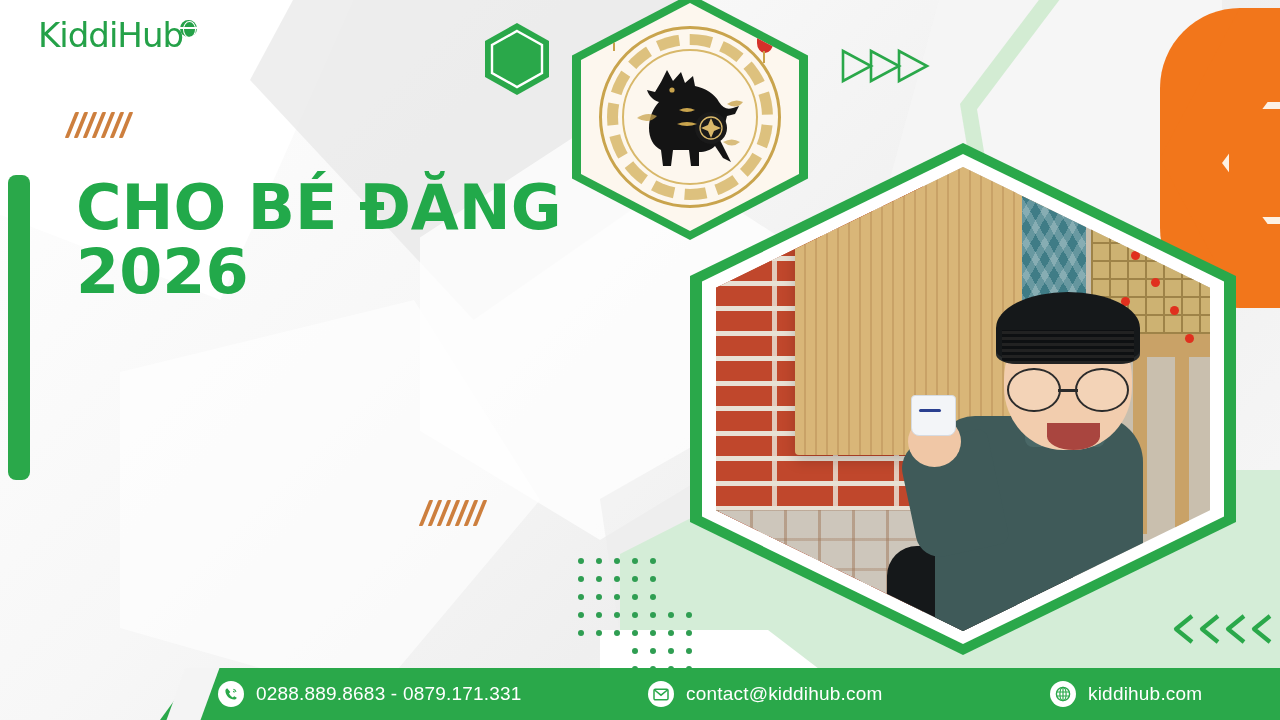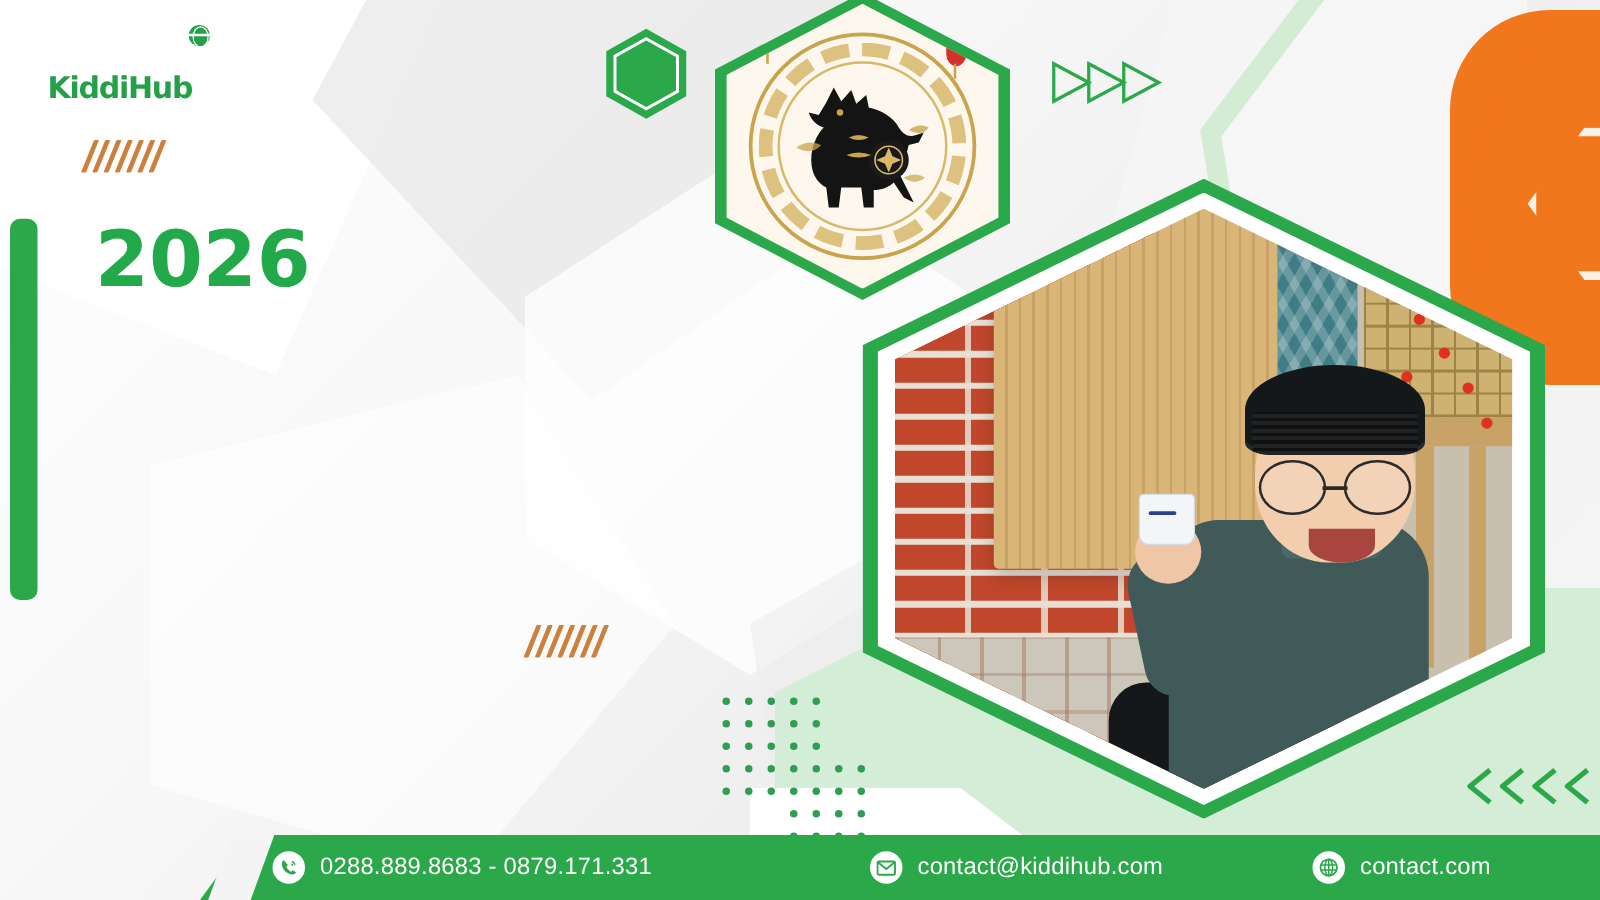--- a/index.html
+++ b/index.html
@@ -53,22 +53,22 @@
   }
   .mint-bottom2 {
     position:absolute; left:600px; top:630px; width:240px; height:55px;
     background:#ffffff;
     clip-path:polygon(0 0,70% 0,100% 100%,0 100%);
   }
 
   
   .logo { position:absolute; left:38px; top:18px; display:flex; align-items:flex-start; }
   .logo-text {
-    font-size:24px; font-weight:bold; letter-spacing:-1px;
-    color:#24a148; line-height:1; font-family:"DejaVu Sans", sans-serif;margin-top:40px;
+    font-size:34px; font-weight:normal; letter-spacing:-1px;
+    color:#24a148; line-height:1; font-family:"DejaVu Sans", sans-serif;
   }
   .logo-globe {
     width:17px; height:17px; border-radius:50%;
     background:#24a148; margin-left:-3px; margin-top:2px; position:relative; flex:none;
   }
   .logo-globe::before {
     content:""; position:absolute; left:3px; top:1px; width:11px; height:15px;
     border:1.6px solid #fff; border-radius:50%;
   }
   .logo-globe::after {
@@ -315,21 +315,21 @@
     position:absolute; left:0; bottom:0; width:1280px; height:52px;
     display:flex; align-items:center;
   }
   .fi { display:flex; align-items:center; color:#ffffff; font-size:19px; letter-spacing:.2px; }
   .fi .ficon {
     width:26px; height:26px; border-radius:50%; background:#ffffff;
     display:flex; align-items:center; justify-content:center; margin-right:12px; flex:none;
   }
   .fi .ficon svg { display:block; }
   .fi-phone { position:absolute; left:218px; }
-  .fi-mail  { position:absolute; left:696px; }
+  .fi-mail  { position:absolute; left:648px; }
   .fi-web   { position:absolute; left:1050px; }
 </style>
 </head>
 <body>
 
 <div class="stage">
 
   <div class="bg-base"></div>
   <div class="bg-poly poly1"></div>
   <div class="bg-poly poly2"></div>
@@ -362,20 +362,21 @@
     <i></i>
       <i></i>
       <i></i>
       <i></i>
       <i></i>
       <i></i>
       <i></i>
   </div>
 
   <div class="title">
+    <span class="title-line">CHO BÉ ĐĂNG</span>
     <span class="title-line">2026</span>
   </div>
 
   <div class="hex-small">
     <svg width="66" height="74" viewBox="0 0 66 74">
       <polygon points="33,1 65,19 65,55 33,73 1,55 1,19" fill="#2aa84a"></polygon>
       <polygon points="33,9 58,23 58,51 33,65 8,51 8,23" fill="none" stroke="#ffffff" stroke-width="2.4"></polygon>
     </svg>
   </div>
 
@@ -552,19 +553,19 @@
       </div>
 
       <div class="fi fi-web">
         <span class="ficon">
           <svg width="16" height="16" viewBox="0 0 16 16">
             <circle cx="8" cy="8" r="6.6" fill="none" stroke="#2aa84a" stroke-width="1.4"></circle>
             <ellipse cx="8" cy="8" rx="3.1" ry="6.6" fill="none" stroke="#2aa84a" stroke-width="1.2"></ellipse>
             <path d="M1.6 6 H14.4 M1.6 10 H14.4 M8 1.4 V14.6" stroke="#2aa84a" stroke-width="1.2"></path>
           </svg>
         </span>
-        <span>contact.com</span>
+        <span>kiddihub.com</span>
       </div>
 
     </div>
   </div>
 
 </div>
 
 </body></html>

